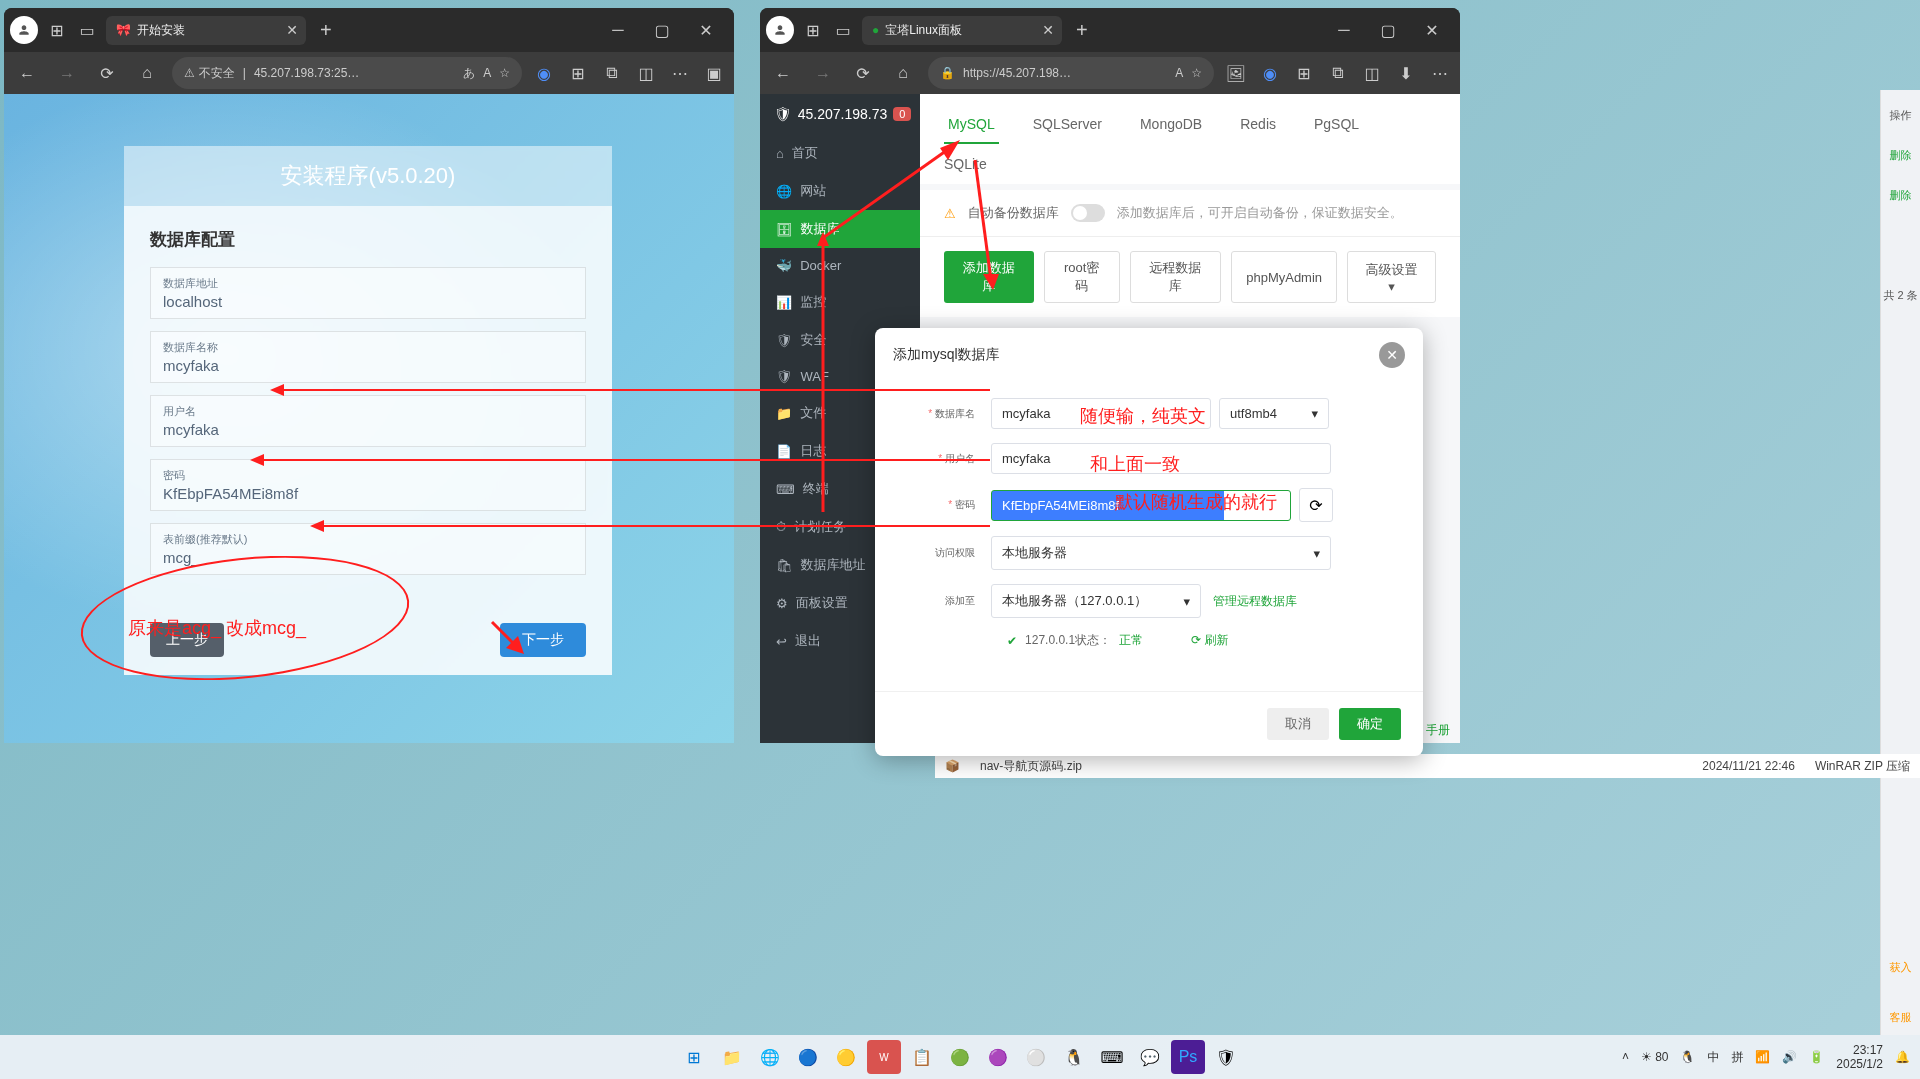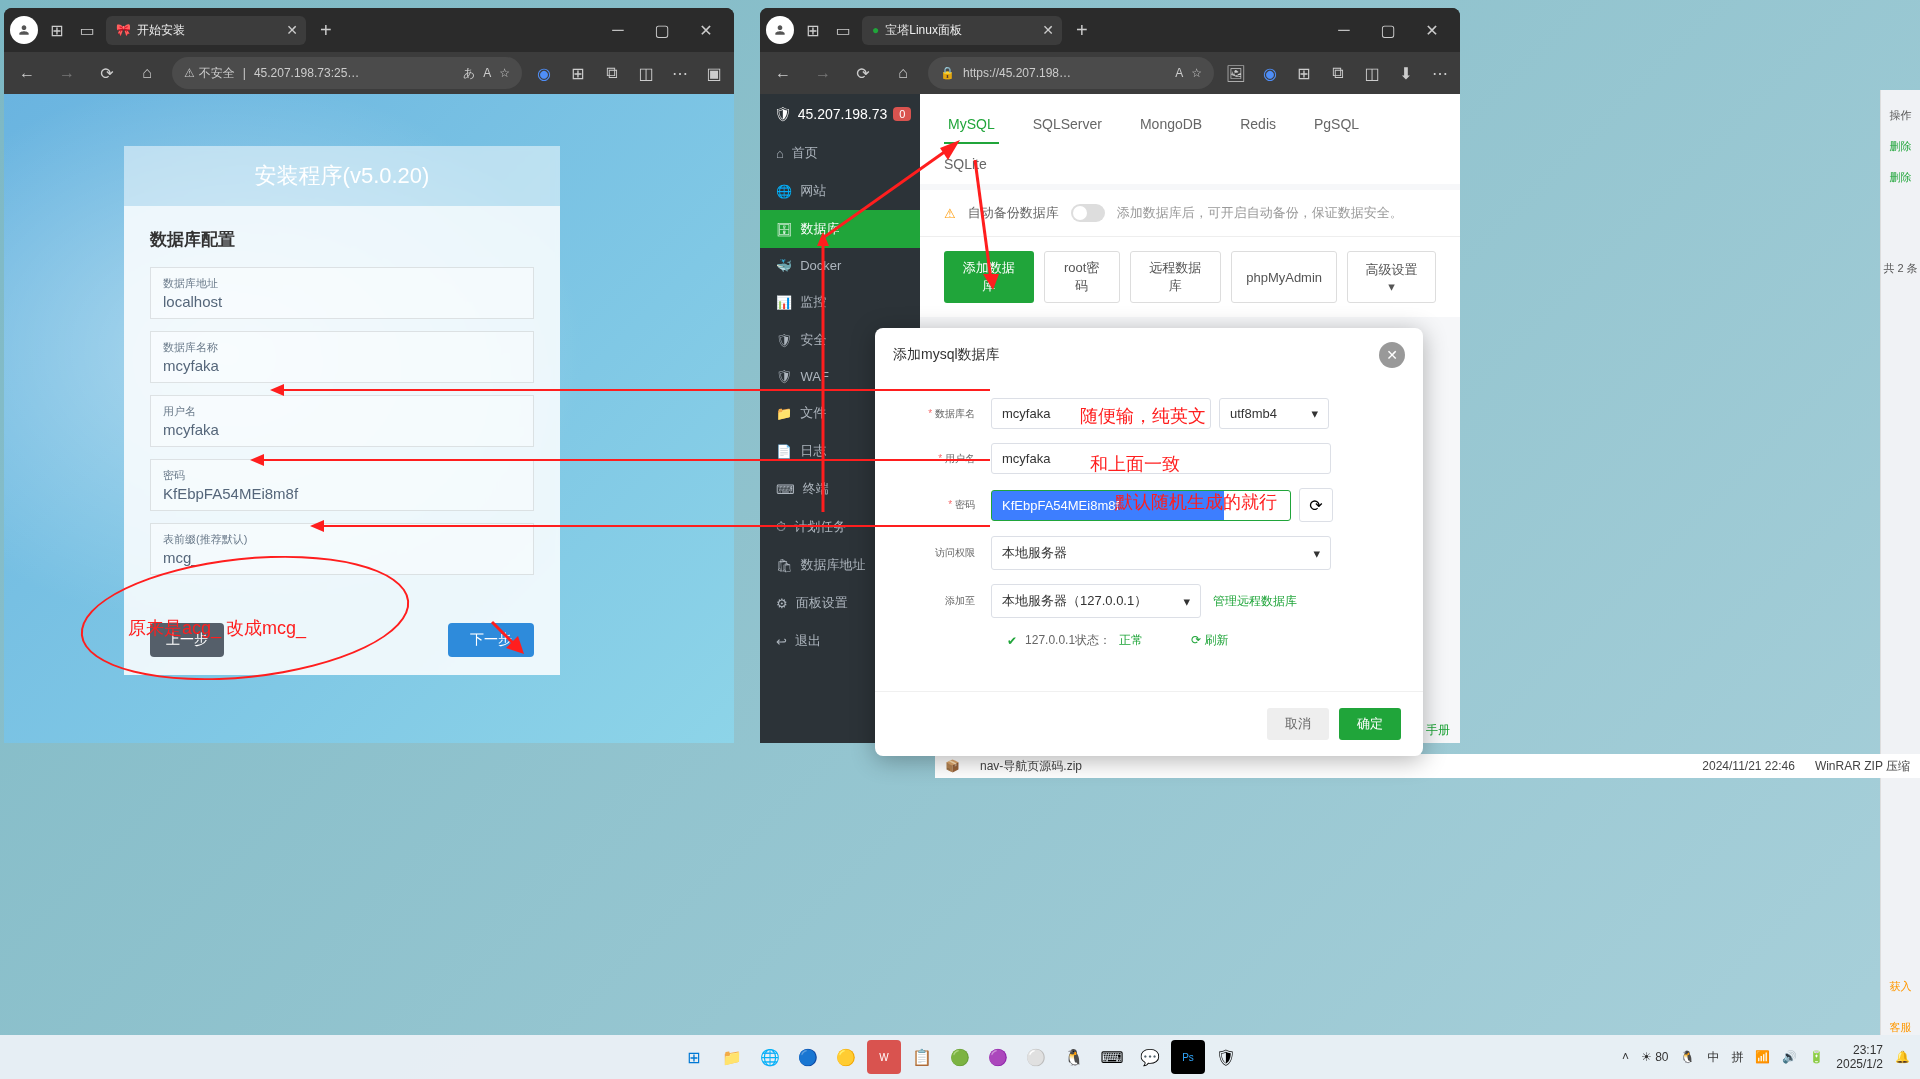--- a/index.html
+++ b/index.html
@@ -23,21 +23,21 @@
 .nav-btn { width: 30px; height: 30px; display: flex; align-items: center; justify-content: center; color: #ccc; }
 .url-area { background: #4b4b4b; border-radius: 16px; flex: 1; height: 32px; display: flex; align-items: center; padding: 0 12px; gap: 8px; color: #ccc; font-size: 12px; }
 .url-area .warn { display:flex;align-items:center;gap:4px; }
 .addr-icons { display: flex; gap: 10px; align-items: center; }
 .addr-icon { color: #ccc; width: 24px; height: 24px; display:flex;align-items:center;justify-content:center; }
 
 .page-content { flex: 1; position: relative; overflow: hidden; }
 .page-left { background: linear-gradient(135deg, #5ba8d4, #7dc4e8); position: relative; }
 .anime-bg { position:absolute; inset:0; background: radial-gradient(ellipse at 30% 40%, rgba(255,255,255,0.4), transparent 50%), linear-gradient(135deg, #6ab4e0, #8dd4e8); }
 
-.install-card { position: absolute; left: 120px; top: 52px; width: 436px; background: rgba(255,255,255,0.5); backdrop-filter: blur(2px); }
+.install-card { position: absolute; left: 120px; top: 52px; width: 488px; background: rgba(255,255,255,0.5); backdrop-filter: blur(2px); }
 .install-header { height: 60px; display: flex; align-items: center; justify-content: center; color: #fff; font-size: 22px; font-weight: 500; }
 .install-body { background: rgba(255,255,255,0.7); padding: 22px 26px; }
 .section-title { font-size: 17px; font-weight: 600; color: #333; margin-bottom: 16px; font-family: Liberation Mono, monospace; }
 .form-field { border: 1px solid rgba(0,0,0,0.1); padding: 8px 12px; margin-bottom: 12px; background: rgba(255,255,255,0.4); }
 .field-label { font-size: 11px; color: #6a7a8a; margin-bottom: 2px; }
 .field-value { font-size: 15px; color: #55667a; }
 .install-footer { display: flex; justify-content: space-between; padding: 14px 26px 18px; background: rgba(255,255,255,0.7); }
 .btn-prev { background: #555f6a; color: #fff; border:none; padding: 8px 16px; font-size: 14px; border-radius: 4px; cursor:pointer; }
 .btn-next { background: #2e8bdb; color: #fff; border:none; padding: 8px 22px; font-size: 14px; border-radius: 4px; cursor:pointer; }
 
@@ -80,21 +80,21 @@
 .annot { position:absolute; color:#ff1e1e; font-size:18px; font-weight:400; z-index:60; pointer-events:none; }
 .red-arrow { position:absolute; z-index:55; pointer-events:none; }
 .red-ellipse { position:absolute; border:2px solid #ff1e1e; border-radius:50%; z-index:55; pointer-events:none; transform:rotate(-6deg); }
 
 .taskbar { position:absolute; left:0; right:0; bottom:0; height:44px; background:rgba(235,240,245,0.95); display:flex; align-items:center; padding:0 12px; }
 .tb-left { display:flex; gap:4px; align-items:center; margin:0 auto; }
 .tb-app { width:34px;height:34px;display:flex;align-items:center;justify-content:center;border-radius:4px;cursor:pointer; }
 .tb-right { position:absolute; right:10px; display:flex;align-items:center;gap:12px;font-size:12px;color:#333; }
 .clock { display:flex;flex-direction:column;align-items:flex-end;line-height:1.2; }
 
-.side-strip { position:absolute; right:0; top:90px; bottom:44px; width:40px; background:#f0f2f5; border-left:1px solid #ddd; display:flex;flex-direction:column;gap:16px;padding-top:18px;align-items:center;font-size:11px;color:#555; }
+.side-strip { position:absolute; right:0; top:90px; bottom:44px; width:40px; background:#f0f2f5; border-left:1px solid #ddd; display:flex;flex-direction:column;gap:25px;padding-top:18px;align-items:center;font-size:11px;color:#555; }
 .strip-item { writing-mode:horizontal-tb; }
 .link-green { color:#20a53a; cursor:pointer; }
 </style>
 </head>
 <body>
 
 <div class="browser-window browser-left">
   <div class="title-bar">
     <div class="avatar-circle">
         <svg viewBox="0 0 24 24">
@@ -360,21 +360,21 @@
     <button class="btn-confirm">确定</button>
   </div>
 </div>
 
 <div class="side-strip">
   <span class="strip-item">操作</span>
   <span class="strip-item link-green">删除</span>
   <span class="strip-item link-green">删除</span>
   <span class="strip-item" style="margin-top:60px">共 2 条</span>
   <span class="strip-item" style="margin-top:auto;margin-bottom:10px;color:#ff9800">获入</span>
-  <span class="strip-item" style="color:#ff9800">客服</span>
+  <span class="strip-item" style="margin-bottom:10px;color:#ff9800">客服</span>
 </div>
 
 <div style="position:absolute;left:935px;top:754px;right:0;height:24px;background:#fff;display:flex;align-items:center;font-size:12px;color:#444;padding:0 10px;gap:20px">
   <span>📦</span>
   <span>nav-导航页源码.zip</span>
   <span style="margin-left:auto">2024/11/21 22:46</span>
   <span>WinRAR ZIP 压缩</span>
 </div>
 
 <div class="red-ellipse" style="left:80px;top:558px;width:330px;height:120px"></div>
@@ -420,21 +420,21 @@
     <div class="tb-app">🔵</div>
     <div class="tb-app">🟡</div>
     <div class="tb-app" style="background:#d9534f;color:#fff;font-size:10px">W</div>
     <div class="tb-app">📋</div>
     <div class="tb-app">🟢</div>
     <div class="tb-app">🟣</div>
     <div class="tb-app">⚪</div>
     <div class="tb-app">🐧</div>
     <div class="tb-app">⌨</div>
     <div class="tb-app">💬</div>
-    <div class="tb-app" style="background:#000000;color:#31a8ff;font-size:10px">Ps</div>
+    <div class="tb-app" style="background:#4c1d95;color:#31a8ff;font-size:16px">Ps</div>
     <div class="tb-app">🛡</div>
   </div>
   <div class="tb-right">
     <span>˄</span>
     <span>☀ <span>80</span></span>
     <span>🐧</span>
     <span>中</span>
     <span>拼</span>
     <span>📶</span>
     <span>🔊</span>

